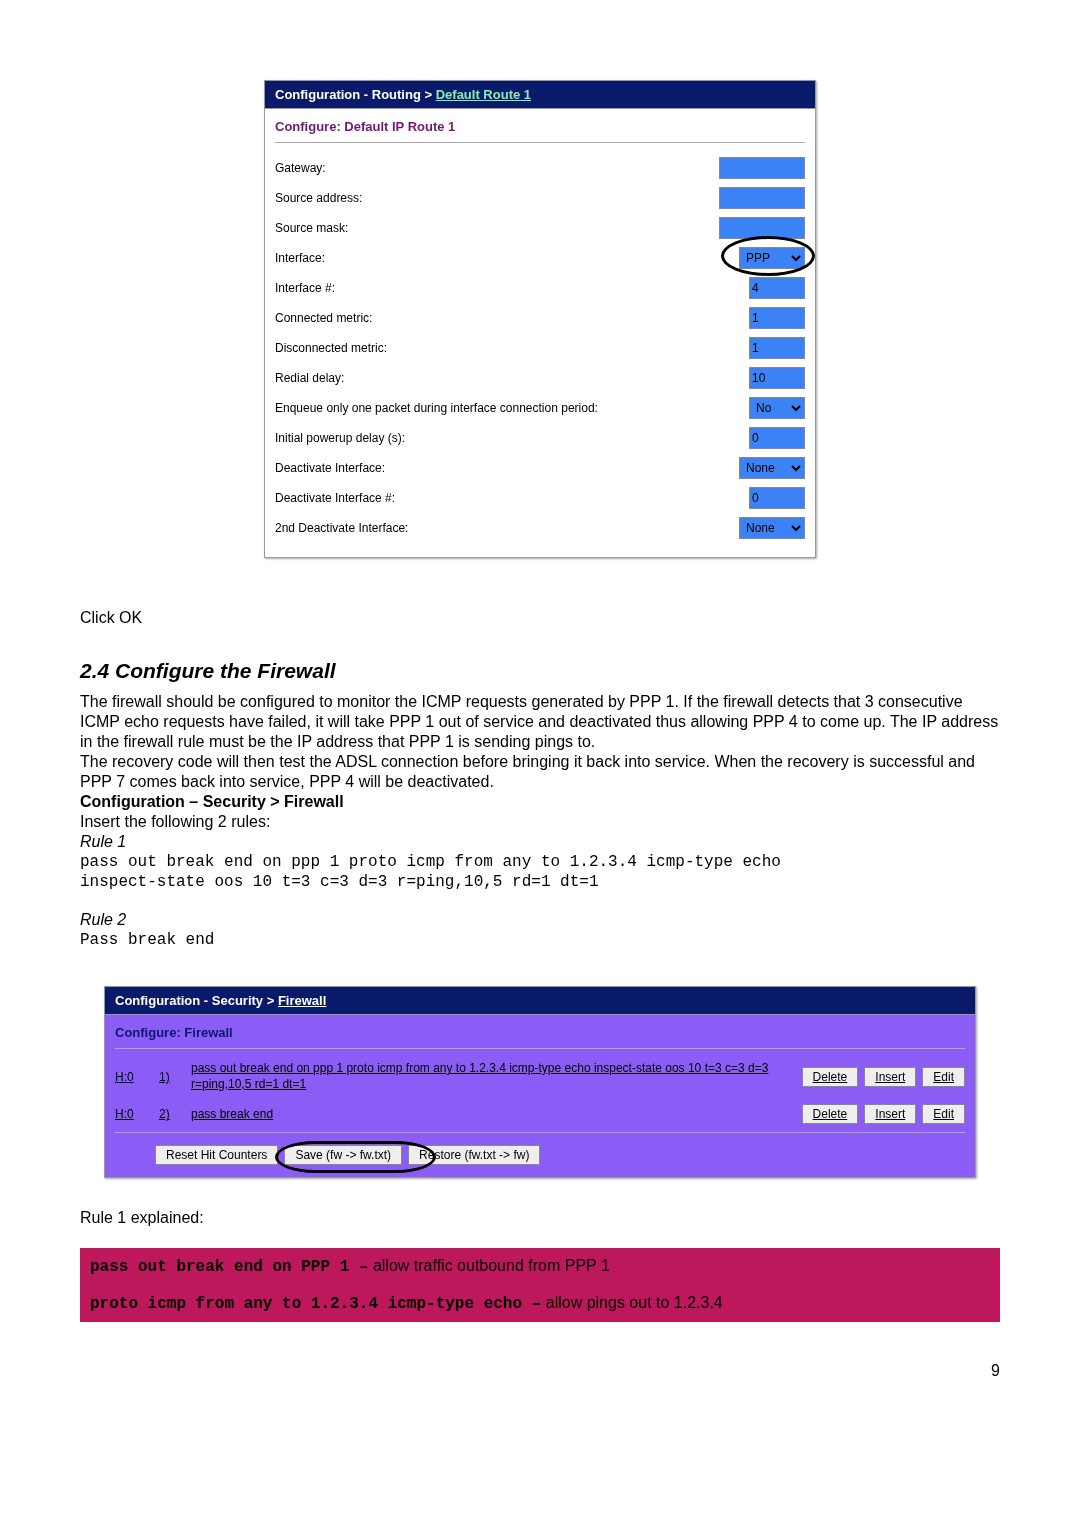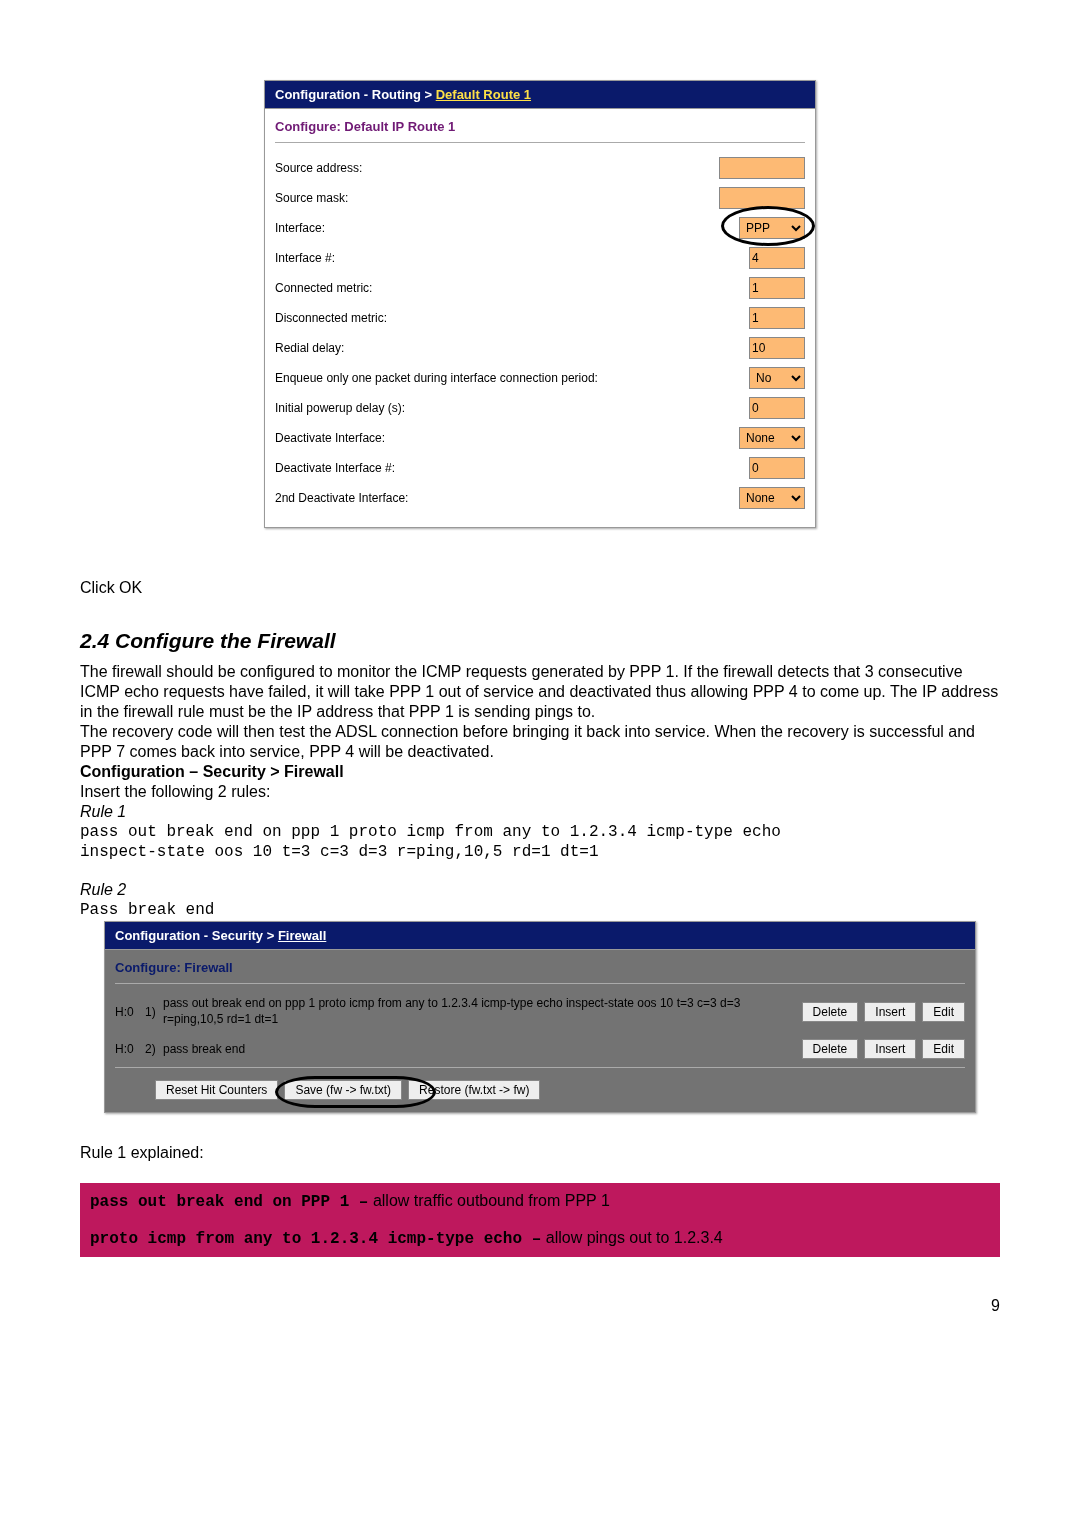--- a/index.html
+++ b/index.html
@@ -24,21 +24,21 @@
   }
   .panel1 .hdr {
     background: #0a1a6b;
     color: #fff;
     font-family: Verdana, Arial, sans-serif;
     font-size: 13px;
     font-weight: bold;
     padding: 6px 10px;
     border-bottom: 1px solid #999;
   }
-  .panel1 .hdr a { color: #fde047; }
+  .panel1 .hdr a { color: #86efac; }
   .panel1 .sub {
     color: #701a75;
     font-weight: bold;
     font-family: Verdana, Arial, sans-serif;
     font-size: 13px;
     padding: 10px 10px 6px 10px;
   }
   .panel1 hr {
     border: none;
     border-top: 1px solid #aaa;
@@ -50,21 +50,21 @@
     justify-content: space-between;
     align-items: center;
     font-family: Verdana, Arial, sans-serif;
     font-size: 12px;
     padding: 4px 0;
   }
   .panel1 .row .ctl input,
   .panel1 .row .ctl select {
     font-family: Verdana, Arial, sans-serif;
     font-size: 12px;
-    background: #fdba74;
+    background: #3b82f6;
     border: 1px solid #888;
     padding: 1px 2px;
     height: 18px;
     box-sizing: content-box;
   }
   .panel1 .row .ctl input { width: 80px; }
   .panel1 .row .ctl input.narrow { width: 50px; }
   .panel1 .row .ctl select { width: 60px; }
   .circle {
     position: absolute;
@@ -87,24 +87,24 @@
     background: #be185d;
     padding: 8px 10px;
     margin-top: 20px;
     font-size: 16px;
   }
   .shadeblk .mono { font-weight: bold; display: inline; }
 
   
   .panel2 {
     width: 870px;
-    margin: 1px auto 30px auto;
+    margin: 36px auto 30px auto;
     border: 1px solid #999;
     box-shadow: 1px 1px 2px #aaa;
-    background: #737373;
+    background: #8b5cf6;
   }
   .panel2 .hdr {
     background: #0a1a6b;
     color: #fff;
     font-family: Verdana, Arial, sans-serif;
     font-size: 13px;
     font-weight: bold;
     padding: 6px 10px;
     border-bottom: 1px solid #999;
   }
@@ -120,20 +120,22 @@
     border: none;
     border-top: 1px solid #aaa;
     margin: 2px 10px 6px 10px;
   }
   .panel2 .ruleRow {
     display: flex;
     align-items: center;
     padding: 6px 10px;
     font-family: Verdana, Arial, sans-serif;
     font-size: 12px;
+    gap: 14px;
+    text-decoration: underline;
   }
   .panel2 .ruleRow .hit { width: 30px; }
   .panel2 .ruleRow .idx { width: 18px; }
   .panel2 .ruleRow .txt { flex: 1; line-height: 1.3; }
   .panel2 .btns { display: flex; gap: 6px; align-items: center; }
   .panel2 .btns button,
   .panel2 .botbtns button {
     font-family: Verdana, Arial, sans-serif;
     font-size: 12px;
     background: #eee;
@@ -165,20 +167,24 @@
 
 <div class="page">
 
   <div class="panel1">
     <div class="hdr">
       <span>Configuration - Routing</span><span> &gt; </span><a href="#">Default Route 1</a>
     </div>
     <div class="sub">Configure: Default IP Route 1</div>
     <hr>
     <div class="rows">
+      <div class="row">
+          <span>Gateway:</span>
+          <span class="ctl"><input value="" style=""></span>
+        </div>
       <div class="row">
           <span>Source address:</span>
           <span class="ctl"><input value="" style=""></span>
         </div>
       <div class="row">
           <span>Source mask:</span>
           <span class="ctl"><input value="" style=""></span>
         </div>
 
       <div class="row circleWrap">

